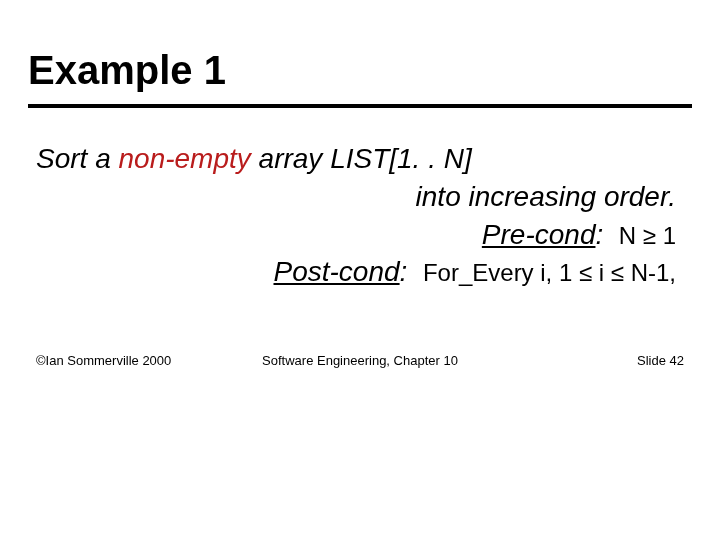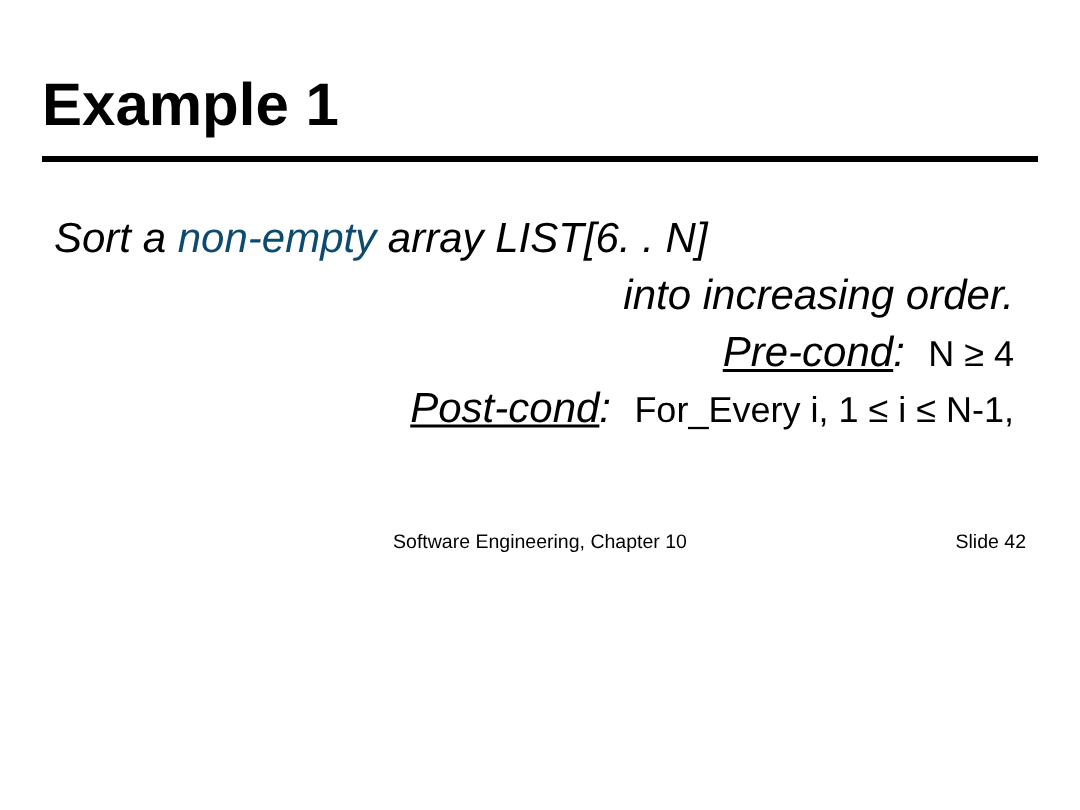--- a/index.html
+++ b/index.html
@@ -44,21 +44,21 @@
   }
   .indent1 {
     margin-left: 36px;
     text-align: right;
   }
   .body .line {
     margin: 0;
     padding: 0;
   }
   .green {
-    color: #0c4a6e;
+    color: #b91c1c;
     font-style: italic;
   }
   .ul {
     text-decoration: underline;
     font-style: italic;
   }
   .cond-val {
     font-style: normal;
     font-size: 24px;
   }
@@ -93,31 +93,32 @@
 </head>
 <body>
 
 <div class="slide">
 
   <div class="title">Example 1</div>
   <div class="rule"></div>
 
   <div class="body">
     <div class="line">
-      <span>Sort a </span><span class="green">non-empty</span><span> array LIST[6. . N]</span>
+      <span>Sort a </span><span class="green">non-empty</span><span> array LIST[1. . N]</span>
     </div>
     <div class="line indent1">into increasing order.</div>
     <div class="line indent1">
-      <span class="ul">Pre-cond</span><span>:&nbsp; </span><span class="cond-val">N ≥ 4</span>
+      <span class="ul">Pre-cond</span><span>:&nbsp; </span><span class="cond-val">N ≥ 1</span>
     </div>
     <div class="line indent1">
       <span class="ul">Post-cond</span><span>:&nbsp; </span><span class="cond-val">For_Every i, 1 ≤ i ≤ N-1,</span>
     </div>
   </div>
 
   <div class="footer">
+    <span>©Ian Sommerville 2000</span>
     <span class="center">Software Engineering, Chapter 10</span>
     <span class="right">
       <span>Slide </span><span>42</span>
     </span>
   </div>
 
 </div>
 
 </body></html>

